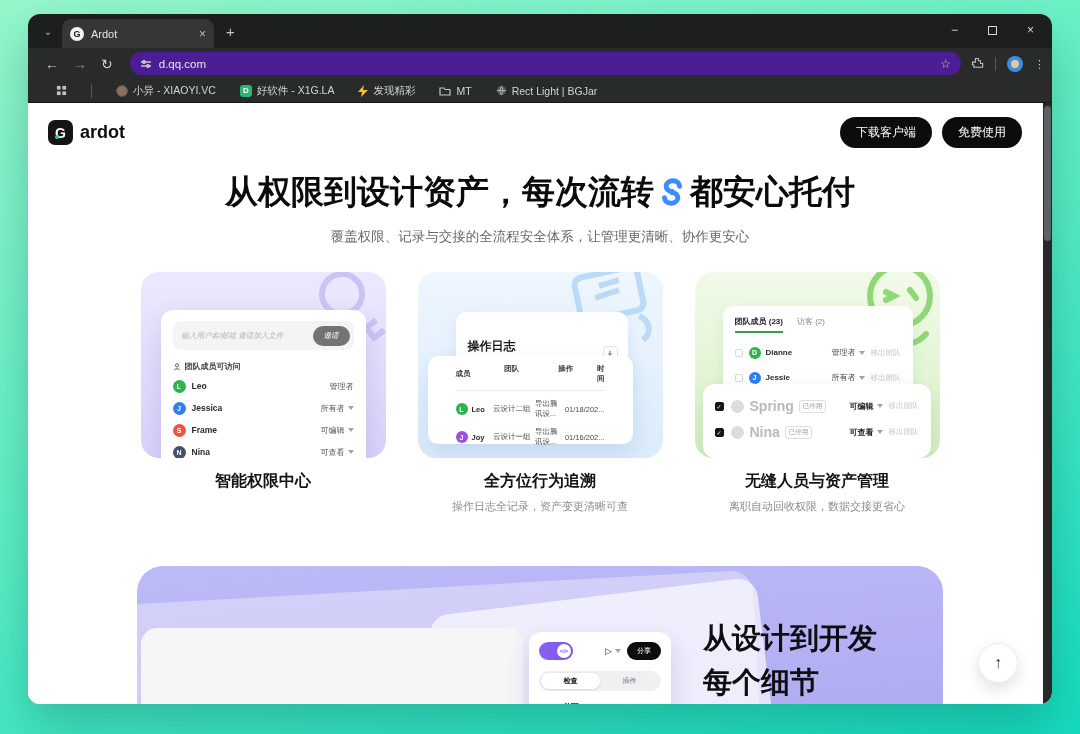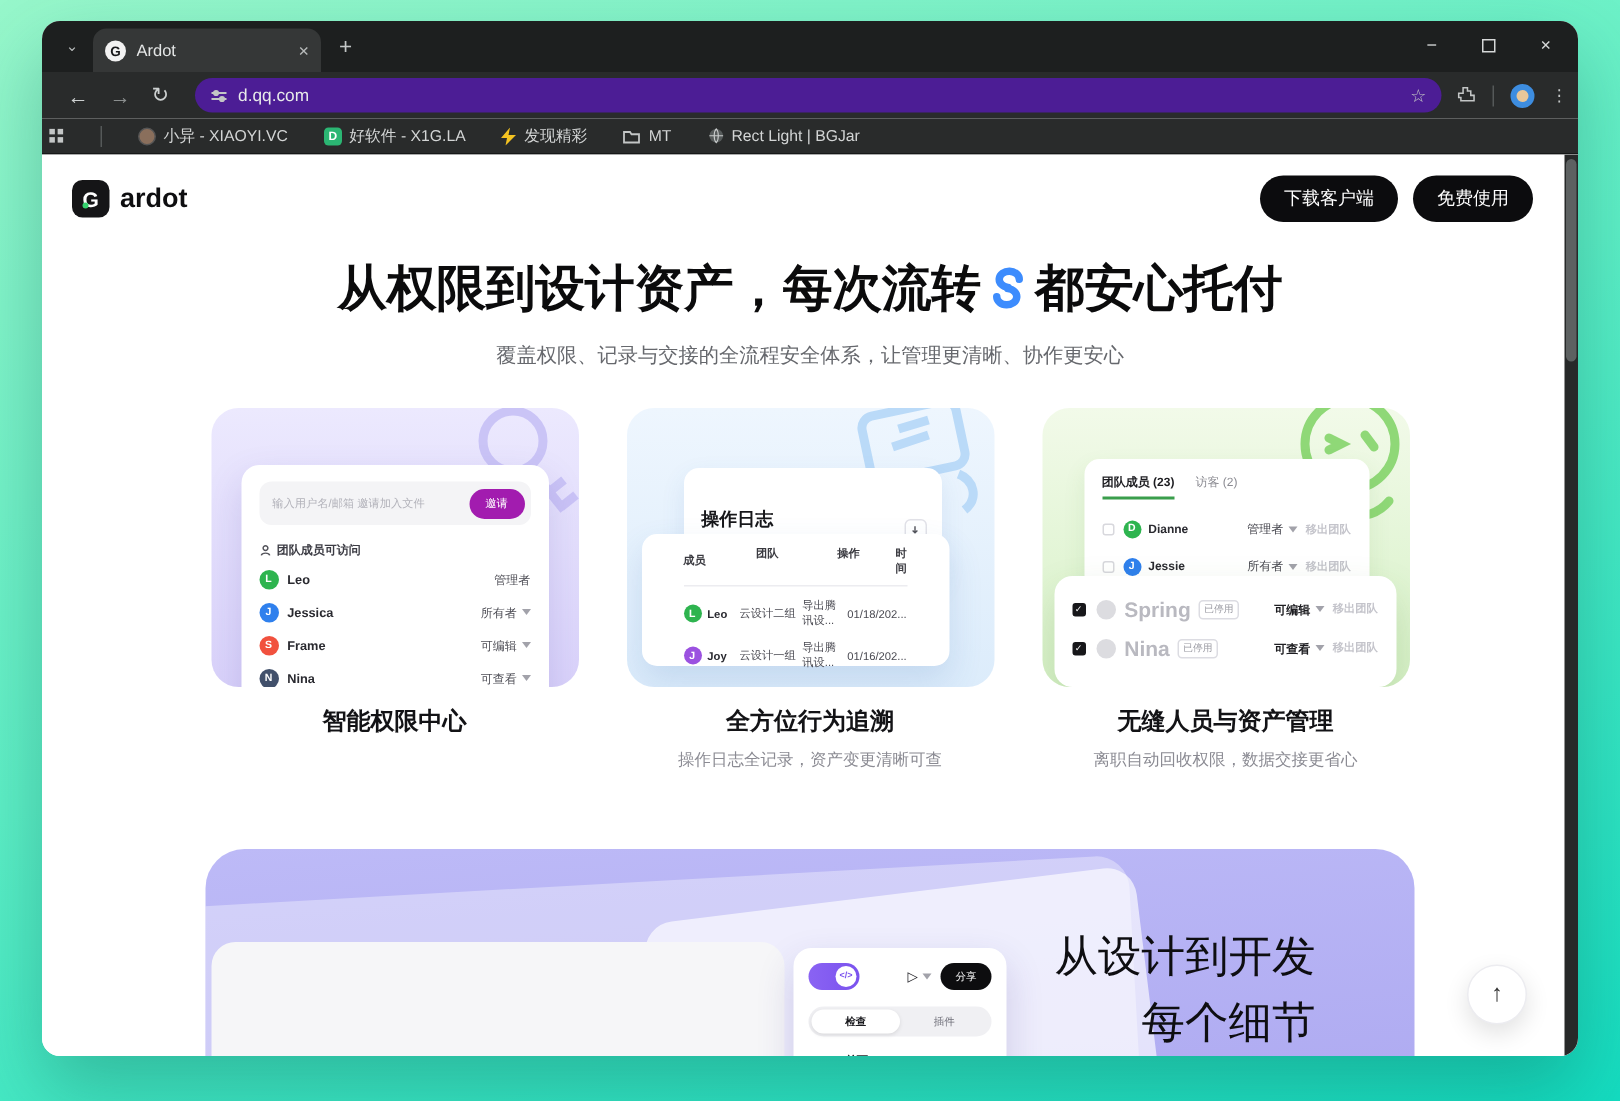--- a/index.html
+++ b/index.html
@@ -29,21 +29,21 @@
   .nav-ic { font-size:14px; color:#ccd0d0; margin:0 7px; }
   .nav-ic.dim { color:#8b8f8f; }
   .omnibox { flex:1; height:23px; background:#4c1d95; border-radius:12px; margin:0 10px; display:flex; align-items:center; padding:0 10px; }
   .omni-url { color:#e8eaea; font-size:11.5px; margin-left:7px; }
   .omni-star { margin-left:auto; color:#c3c6c6; font-size:12px; }
   .tb-right { display:flex; align-items:center; gap:11px; }
   .tb-divider { width:1px; height:14px; background:#555959; }
   .profile-av { width:16px; height:16px; border-radius:50%; background:#3d8de0; position:relative; overflow:hidden; }
   .profile-av::after { content:""; position:absolute; left:4px; top:4px; width:8px; height:8px; border-radius:50%; background:#e8c79a; }
   .kebab { color:#c3c6c6; font-size:11px; letter-spacing:0; line-height:4px; text-align:center; width:8px; }
-  .bookmarks { height:24px; background:#292b2b; border-bottom:1px solid #161818; display:flex; align-items:center; padding:0 4px; gap:24px; flex:none; }
+  .bookmarks { height:24px; background:#292b2b; border-bottom:1px solid #161818; display:flex; align-items:center; padding:0 28px; gap:24px; flex:none; }
   .bm { display:flex; align-items:center; gap:5px; color:#d3d5d5; font-size:10.5px; white-space:nowrap; }
   .bm-av { width:12px; height:12px; border-radius:50%; background:#8a6f5c; border:1px solid #555; }
   .bm-app { width:12px; height:12px; border-radius:3px; background:#2bb673; color:#fff; font-size:8px; font-weight:bold; display:flex; align-items:center; justify-content:center; }
   
   .page { flex:1; background:#fff; position:relative; overflow:hidden; color:#111; }
   .sb-track { position:absolute; right:0; top:0; width:9px; height:100%; background:#272929; z-index:60; }
   .sb-thumb { position:absolute; right:1px; top:3px; width:7px; height:135px; border-radius:4px; background:#5d6161; }
   .site-header { display:flex; align-items:center; padding:14px 30px 0 20px; }
   .logo-box { width:25px; height:25px; border-radius:7px; background:#151517; color:#fff; font-weight:800; font-size:14px; display:flex; align-items:center; justify-content:center; position:relative; }
   .logo-box::after { content:""; position:absolute; left:7px; bottom:6px; width:4px; height:4px; border-radius:50%; background:#35d16e; }
@@ -57,23 +57,23 @@
   .feature { width:245px; }
   .art { position:relative; height:186px; border-radius:18px; overflow:hidden; }
   .art.c1 { background:linear-gradient(180deg,#ecE9fe 0%,#d9d2fa 100%); }
   .art.c2 { background:linear-gradient(180deg,#eef6fe 0%,#dcecfb 100%); }
   .art.c3 { background:linear-gradient(180deg,#f2fae9 0%,#d6f1c6 100%); }
   .illus { position:absolute; }
   .cap-title { margin-top:13px; text-align:center; font-size:16px; font-weight:800; color:#131316; }
   .cap-sub { margin-top:7px; text-align:center; font-size:11px; color:#8b8b93; }
   
   .c1-panel { position:absolute; left:20px; top:38px; width:205px; background:#fff; border-radius:12px; box-shadow:0 10px 24px rgba(90,80,170,.18); padding:11px 12px 9px; }
-  .inv-row { height:29px; background:#f4f4f6; border-radius:8px; display:flex; align-items:center; padding:0 4px 0 9px; }
+  .inv-row { height:29px; background:#f4f4f6; border-radius:8px; display:flex; align-items:center; padding:0 4px 0 9px;font-style:italic; }
   .inv-ph { flex:1; font-size:7.5px; color:#b2b2ba; }
-  .inv-btn { background:#a21caf; color:#fff; font-size:7.5px; padding:5px 11px; border-radius:20px;text-align:center; }
+  .inv-btn { background:#737373; color:#fff; font-size:7.5px; padding:5px 11px; border-radius:20px;text-align:center; }
   .sec-row { margin:11px 0 3px; display:flex; align-items:center; gap:4px; font-size:8px; font-weight:700; color:#3c3c44; }
   .m-row { display:flex; align-items:center; height:22px; }
   .av { width:13px; height:13px; border-radius:50%; color:#fff; font-size:7px; font-weight:700; display:flex; align-items:center; justify-content:center; flex:none; }
   .m-name { margin-left:6px; font-size:8.5px; font-weight:600; color:#2a2a30; }
   .m-role { margin-left:auto; font-size:8px; color:#4e4e56; display:flex; align-items:center; }
   .chv { width:0; height:0; border-left:3px solid transparent; border-right:3px solid transparent; border-top:4px solid #a2a2aa; display:inline-block; margin-left:3px; }
   
   .c2-top { position:absolute; left:38px; top:40px; width:172px; height:78px; background:#fff; border-radius:10px; padding:26px 12px; box-shadow:0 6px 16px rgba(60,110,180,.10); }
   .log-title { font-size:12px; font-weight:800; color:#17171a; }
   .log-sub { font-size:8px; color:#5a5a60; margin-top:10px; }
@@ -89,21 +89,21 @@
   .c3-main { position:absolute; left:28px; top:34px; width:190px; height:104px; background:#fff; border-radius:10px; padding:10px 12px; box-shadow:0 6px 14px rgba(80,140,60,.10); }
   .c3-tabs { display:flex; gap:14px; align-items:baseline; }
   .c3-tab1 { font-size:8px; font-weight:800; color:#1c1c20; padding-bottom:4px; border-bottom:2px solid #3a9e4c; }
   .c3-tab2 { font-size:8px; color:#8b8b92; }
   .c3-row { display:flex; align-items:center; height:21px; margin-top:4px; }
   .cb { width:8px; height:8px; border:1px solid #d8d8dd; border-radius:2px; flex:none; }
   .cb.on { background:#17171a; border-color:#17171a; color:#fff; font-size:6px; display:flex; align-items:center; justify-content:center; width:9px; height:9px; }
   .c3-row .av { width:12px; height:12px; margin-left:6px; }
   .c3-name { margin-left:5px; font-size:8px; font-weight:600; color:#2a2a30; }
   .c3-role { margin-left:auto; font-size:8px; color:#46464e; display:flex; align-items:center; }
-  .c3-rm { font-size:7.5px; color:#c4c4cb; margin-left:6px;font-weight:bold; }
+  .c3-rm { font-size:7.5px; color:#c4c4cb; margin-left:6px; }
   .c3-over { position:absolute; left:8px; top:112px; width:228px; height:74px; background:#fff; border-radius:12px; box-shadow:0 12px 26px rgba(70,120,50,.18); padding:9px 12px; }
   .ov-row { display:flex; align-items:center; height:26px; }
   .ov-av { width:13px; height:13px; border-radius:50%; background:#dcdce0; margin-left:7px; flex:none; }
   .ov-name { margin-left:6px; font-size:14px; font-weight:600; color:#b9b9c0; }
   .badge { font-size:6.5px; color:#9a9aa2; border:1px solid #dcdce2; border-radius:3px; padding:1px 3px; margin-left:5px; }
   .ov-role { margin-left:auto; font-size:8px; font-weight:700; color:#1e1e22; display:flex; align-items:center; }
   
   .bottom { width:806px; margin:52px auto 0; height:250px; border-radius:26px; position:relative; overflow:hidden;
     background:linear-gradient(175deg,#bdbaf7 0%,#aeaaf1 75%); }
   .bk1 { position:absolute; left:-40px; top:22px; width:660px; height:170px; background:#fff; opacity:.35; border-radius:22px; transform:rotate(-3.2deg); }
@@ -114,21 +114,21 @@
   .toggle { width:34px; height:18px; border-radius:10px; background:linear-gradient(90deg,#8a63f3,#7a52ee); position:relative; flex:none; }
   .knob { position:absolute; right:2px; top:2px; width:14px; height:14px; border-radius:50%; background:#fff; color:#7a52ee; font-size:6px; font-weight:700; display:flex; align-items:center; justify-content:center; }
   .play { margin-left:auto; font-size:9px; color:#26262b; display:flex; align-items:center; }
   .share { background:#0d0d0f; color:#fff; font-size:7px; padding:4px 10px; border-radius:16px; margin-left:6px; }
   .seg { margin-top:11px; height:20px; background:#f0f0f3; border-radius:12px; display:flex; padding:2px; }
   .seg1 { flex:1; background:#fff; border-radius:10px; box-shadow:0 1px 3px rgba(0,0,0,.10); font-size:7px; font-weight:700; color:#1a1a1e; display:flex; align-items:center; justify-content:center; }
   .seg2 { flex:1; font-size:7px; color:#70707a; display:flex; align-items:center; justify-content:center; }
   .frame-row { margin-top:11px; display:flex; align-items:center; }
   .frame-lbl { font-size:7.5px; font-weight:700; color:#1c1c20; }
   .frame-ics { margin-left:auto; font-size:7px; color:#9a9aa2; letter-spacing:2px; }
-  .big-head { position:absolute; left:566px; top:50px; font-size:29px; font-weight:400; color:#0e0e11; line-height:44px;text-align:right; }
+  .big-head { position:absolute; left:566px; top:50px; font-size:29px; font-weight:700; color:#0e0e11; line-height:44px; }
   .fab { position:absolute; right:34px; top:540px; width:40px; height:40px; border-radius:50%; background:#fff; border:1px solid #ececf0; box-shadow:0 6px 16px rgba(0,0,0,.12); display:flex; align-items:center; justify-content:center; font-size:16px; color:#333; z-index:70; }
 </style>
 </head>
 <body>
 
 <div class="window">
 
   <div class="tabstrip">
     <div class="tab-search">⌄</div>
     <div class="tab">

